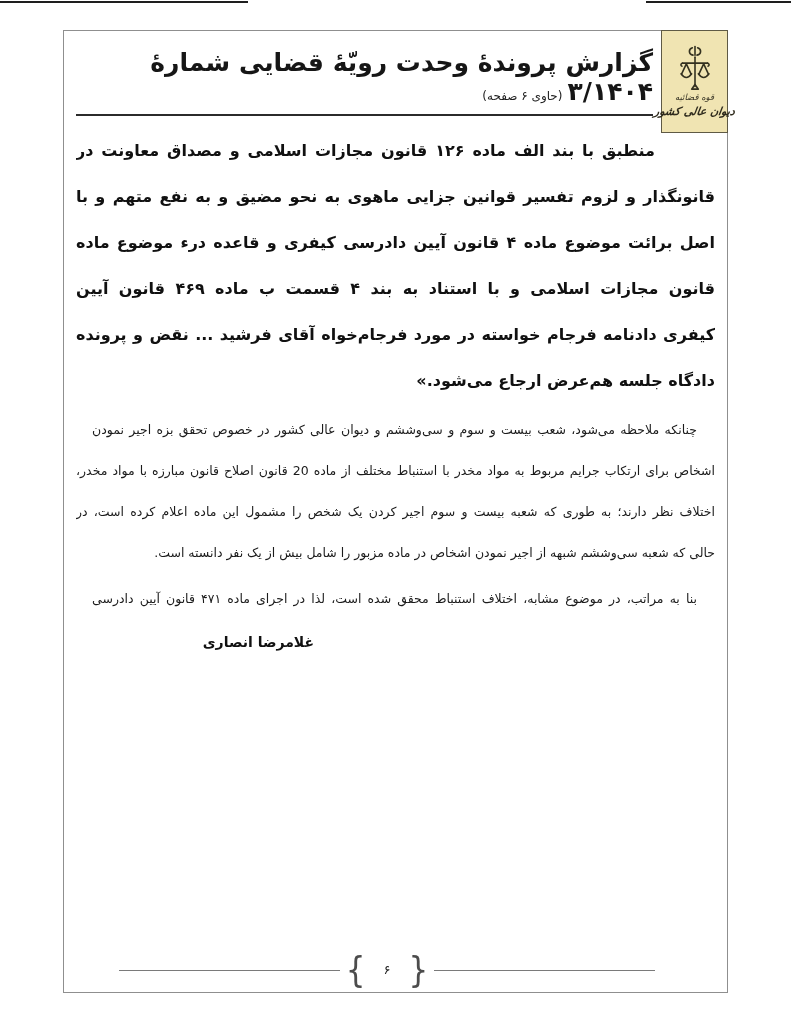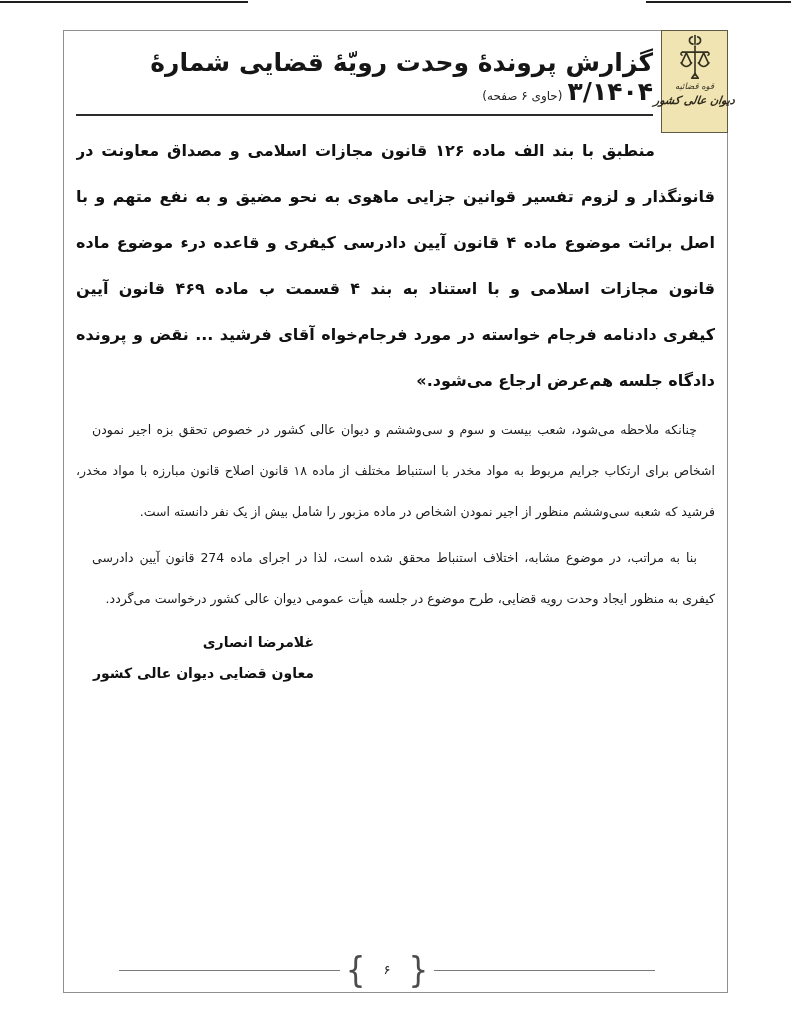--- a/index.html
+++ b/index.html
@@ -13,21 +13,21 @@
 
   .page-frame{
     position:absolute;left:63px;top:30px;width:663px;height:961px;
     border:1px solid #8f8f8f;background:#ffffff;box-sizing:content-box;
   }
 
   
   .logo-box{
     position:absolute;top:-1px;right:-1px;width:67px;height:103px;
     background:#f0e4b2;border:1px solid #5f5a45;box-sizing:border-box;
-    display:flex;flex-direction:column;align-items:center;padding-top:2px;z-index:3;
+    display:flex;flex-direction:column;align-items:center;padding-top:13px;z-index:3;
   }
   .logo-org{font-size:8.5px;font-style:italic;color:#3c3828;line-height:10px;direction:rtl;}
   .logo-court{font-size:11px;font-weight:bold;font-style:italic;color:#2e2a1c;
     line-height:14px;margin-top:3px;transform:skewX(-8deg);direction:rtl;white-space:nowrap;}
 
   
   .title-row{direction:rtl;text-align:right;margin:17px 74px 0 12px;}
   .title-inner{display:inline-block;border-bottom:2px solid #2b2b2b;padding-bottom:8px;max-width:100%;}
   .title-main{font-size:25px;font-weight:bold;letter-spacing:-0.2px;}
   .title-suffix{font-size:12px;font-weight:normal;color:#1d1d1d;}
@@ -98,32 +98,31 @@
     <div class="ln first">منطبق با بند الف ماده ۱۲۶ قانون مجازات اسلامی و مصداق معاونت در جرم باشد.</div>
     <div class="ln">قانونگذار و لزوم تفسیر قوانین جزایی ماهوی به نحو مضیق و به نفع متهم و با التفات به</div>
     <div class="ln">اصل برائت موضوع ماده ۴ قانون آیین دادرسی کیفری و قاعده درء موضوع ماده ۱۲۰</div>
     <div class="ln">قانون مجازات اسلامی و با استناد به بند ۴ قسمت ب ماده ۴۶۹ قانون آیین دادرسی</div>
     <div class="ln">کیفری دادنامه فرجام خواسته در مورد فرجام‌خواه آقای فرشید ... نقض و پرونده به</div>
     <div class="ln last">دادگاه جلسه هم‌عرض ارجاع می‌شود.»</div>
   </div>
 
   <div class="bodytext">
     <div class="ln indent">چنانکه ملاحظه می‌شود، شعب بیست و سوم و سی‌وششم و دیوان عالی کشور در خصوص تحقق بزه اجیر نمودن</div>
-    <div class="ln">اشخاص برای ارتکاب جرایم مربوط به مواد مخدر با استنباط مختلف از ماده ۱۸ قانون اصلاح قانون مبارزه با مواد مخدر،</div>
-    <div class="ln end">فرشید که شعبه سی‌وششم منظور از اجیر نمودن اشخاص در ماده مزبور را شامل بیش از یک نفر دانسته است.</div>
+    <div class="ln">اشخاص برای ارتکاب جرایم مربوط به مواد مخدر با استنباط مختلف از ماده 20 قانون اصلاح قانون مبارزه با مواد مخدر،</div>
+    <div class="ln">اختلاف نظر دارند؛ به طوری که شعبه بیست و سوم اجیر کردن یک شخص را مشمول این ماده اعلام کرده است، در</div>
+    <div class="ln end">حالی که شعبه سی‌وششم شبهه از اجیر نمودن اشخاص در ماده مزبور را شامل بیش از یک نفر دانسته است.</div>
   </div>
 
   <div class="bodytext">
-    <div class="ln indent">بنا به مراتب، در موضوع مشابه، اختلاف استنباط محقق شده است، لذا در اجرای ماده 274 قانون آیین دادرسی</div>
-    <div class="ln end">کیفری به منظور ایجاد وحدت رویه قضایی، طرح موضوع در جلسه هیأت عمومی دیوان عالی کشور درخواست می‌گردد.</div>
+    <div class="ln indent">بنا به مراتب، در موضوع مشابه، اختلاف استنباط محقق شده است، لذا در اجرای ماده ۴۷۱ قانون آیین دادرسی</div>
   </div>
 
   <div class="signature">
     <div class="sig-line">غلامرضا انصاری</div>
-    <div class="sig-line">معاون قضایی دیوان عالی کشور</div>
   </div>
 
   <div class="footer">
     <div class="rule"></div>
     <span class="brace">{</span>
     <span class="num">۶</span>
     <span class="brace">}</span>
     <div class="rule"></div>
   </div>
 

